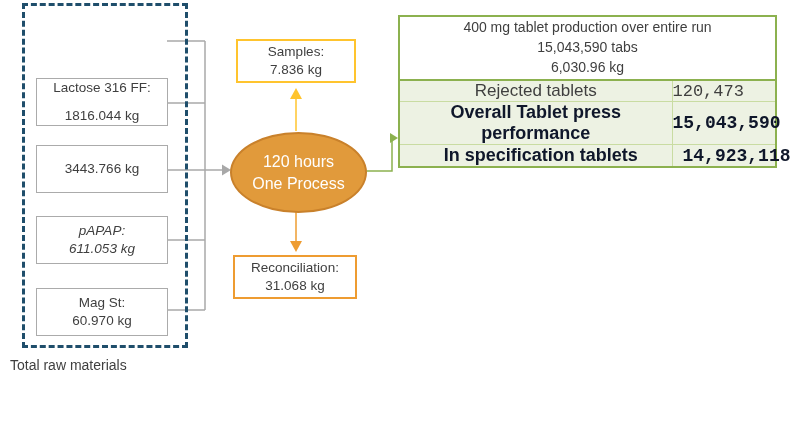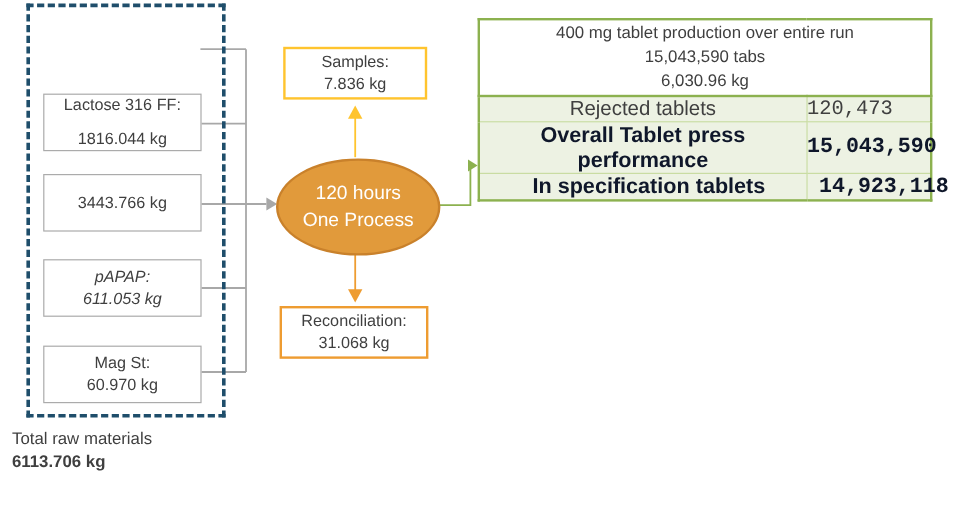--- a/index.html
+++ b/index.html
@@ -131,21 +131,20 @@
     <span class="material-name">pAPAP:</span>
     <span class="material-amount">611.053 kg</span>
   </div>
   <div class="material-box">
     <span class="material-name">Mag St:</span>
     <span class="material-amount">60.970 kg</span>
   </div>
 
   <div class="total-block">
     <div class="total-label">Total raw materials</div>
-    <div class="total-amount">6113.706 kg</div>
   </div>
 
   <div class="process-ellipse">
     <span>120 hours</span>
     <span>One Process</span>
   </div>
 
   <div class="flow-box samples-box">
     <span>Samples:</span>
     <span>7.836 kg</span>

